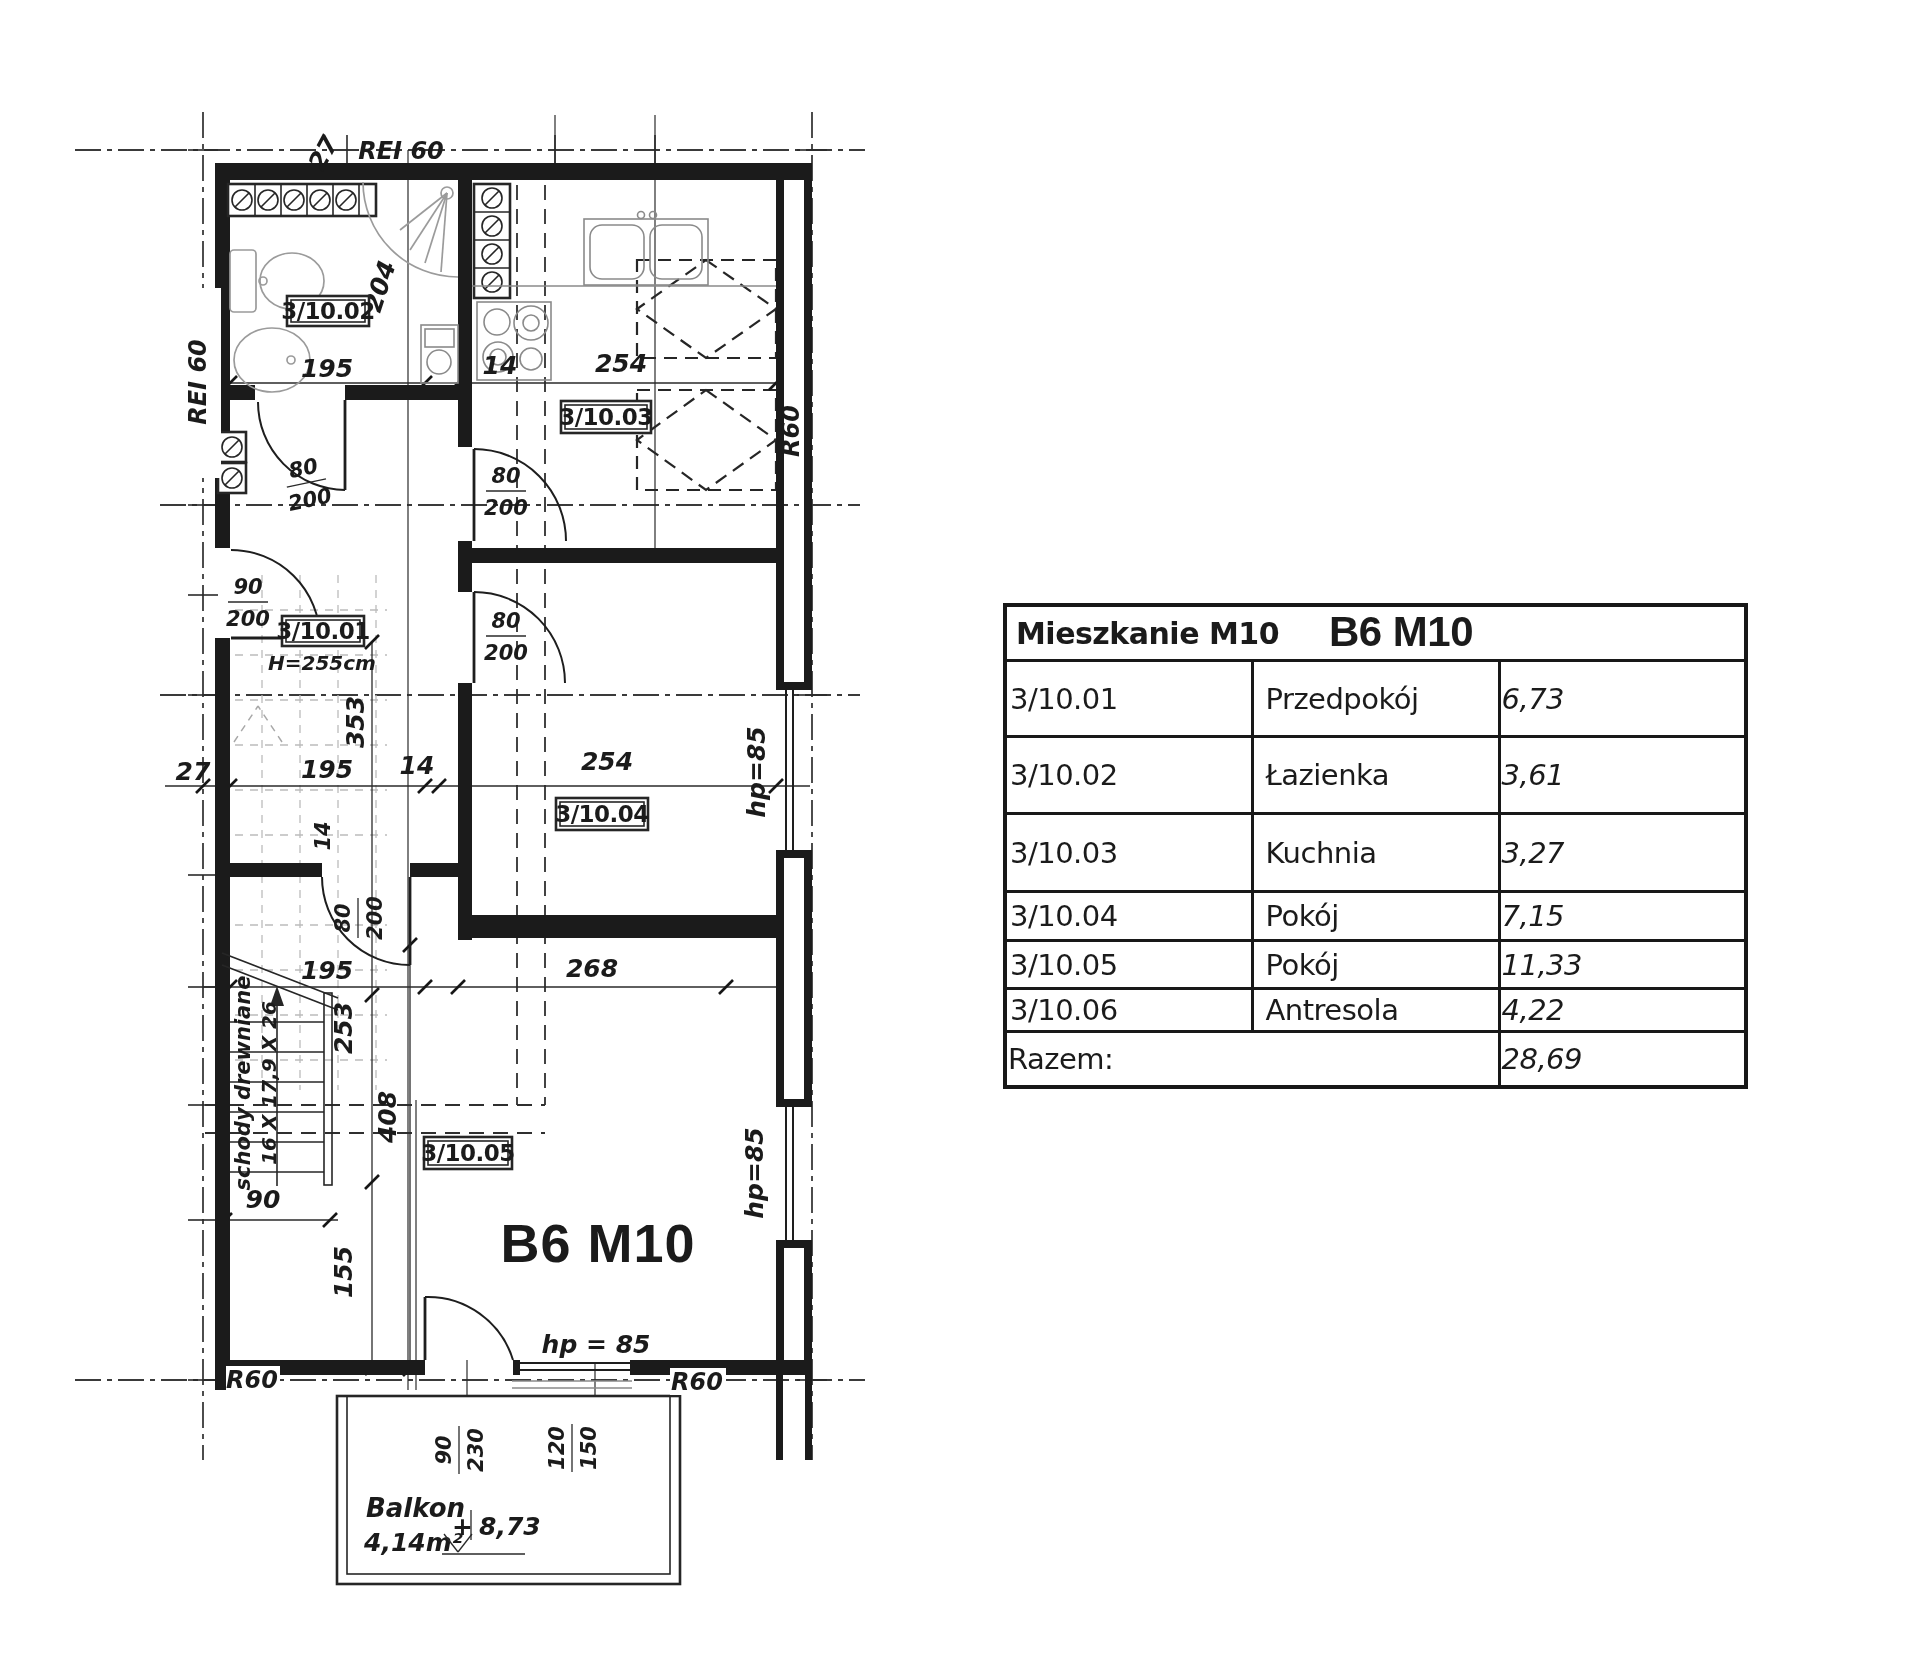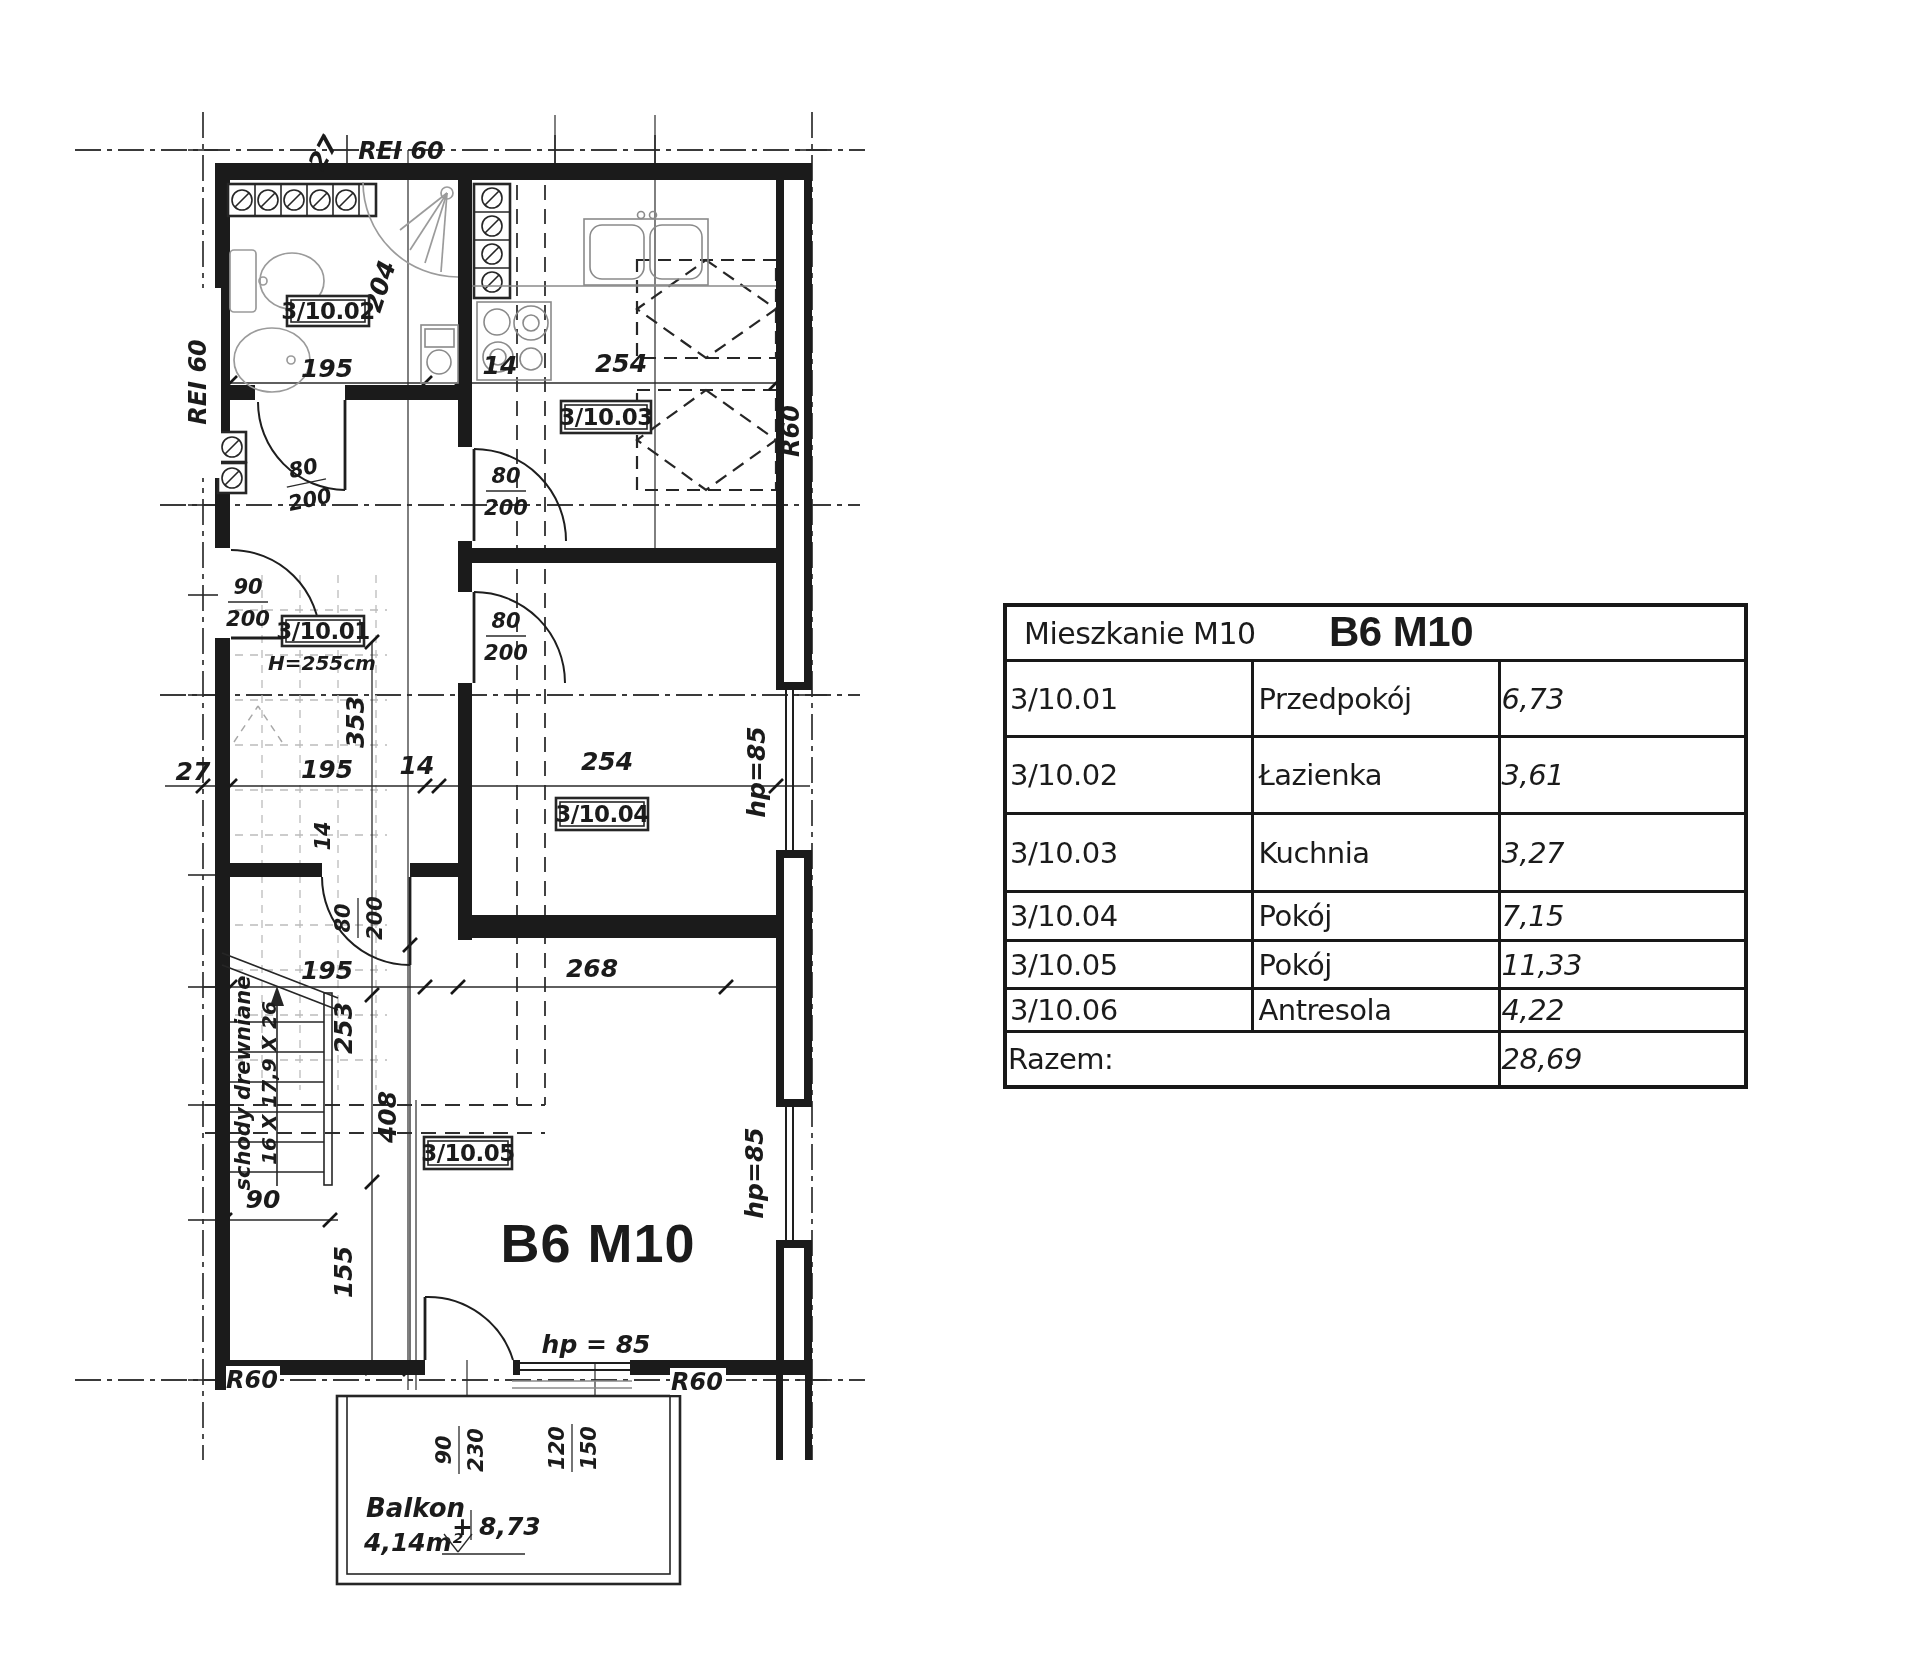--- a/index.html
+++ b/index.html
@@ -33,24 +33,24 @@
   .sill{stroke:#8a8a8a;stroke-width:1.5;}
   .whitebg{fill:#ffffff;}
 
   
   .tblwrap{position:absolute;left:1003px;top:603px;}
   table.areas{border-collapse:collapse;table-layout:fixed;width:745px;
               border:4px solid #181818;}
   table.areas td{border:3px solid #181818;font-size:29px;letter-spacing:-0.5px;
                  vertical-align:middle;overflow:hidden;white-space:nowrap;}
   td.cid{width:66px;padding-left:3px;font-weight:500;}
-  td.cname{width:416px;padding-left:5px;font-weight:500;}
+  td.cname{width:416px;padding-left:12px;font-weight:500;}
   td.cval{width:263px;font-weight:500;font-style:italic;margin-top:25px;}
   tr.hdr td{height:50px;position:relative;}
-  .t-title{font-size:30px;font-weight:400;padding-left:16px;}
+  .t-title{font-size:30px;font-weight:700;padding-left:8px;}
   .t-unit{position:absolute;left:322px;top:1px;font:700 42px "Liberation Sans",sans-serif;}
   tr.r1 td{height:71px;} tr.r2 td{height:72px;} tr.r3 td{height:73px;}
   tr.r4 td{height:44px;} tr.r5 td{height:43px;} tr.r6 td{height:38px;}
   tr.tot td{height:50px;}
   td.razem{text-align:left;padding-right:14px;font-size:30px;font-weight:500;}
 </style>
 </head>
 <body>
 
 <div class="page">

